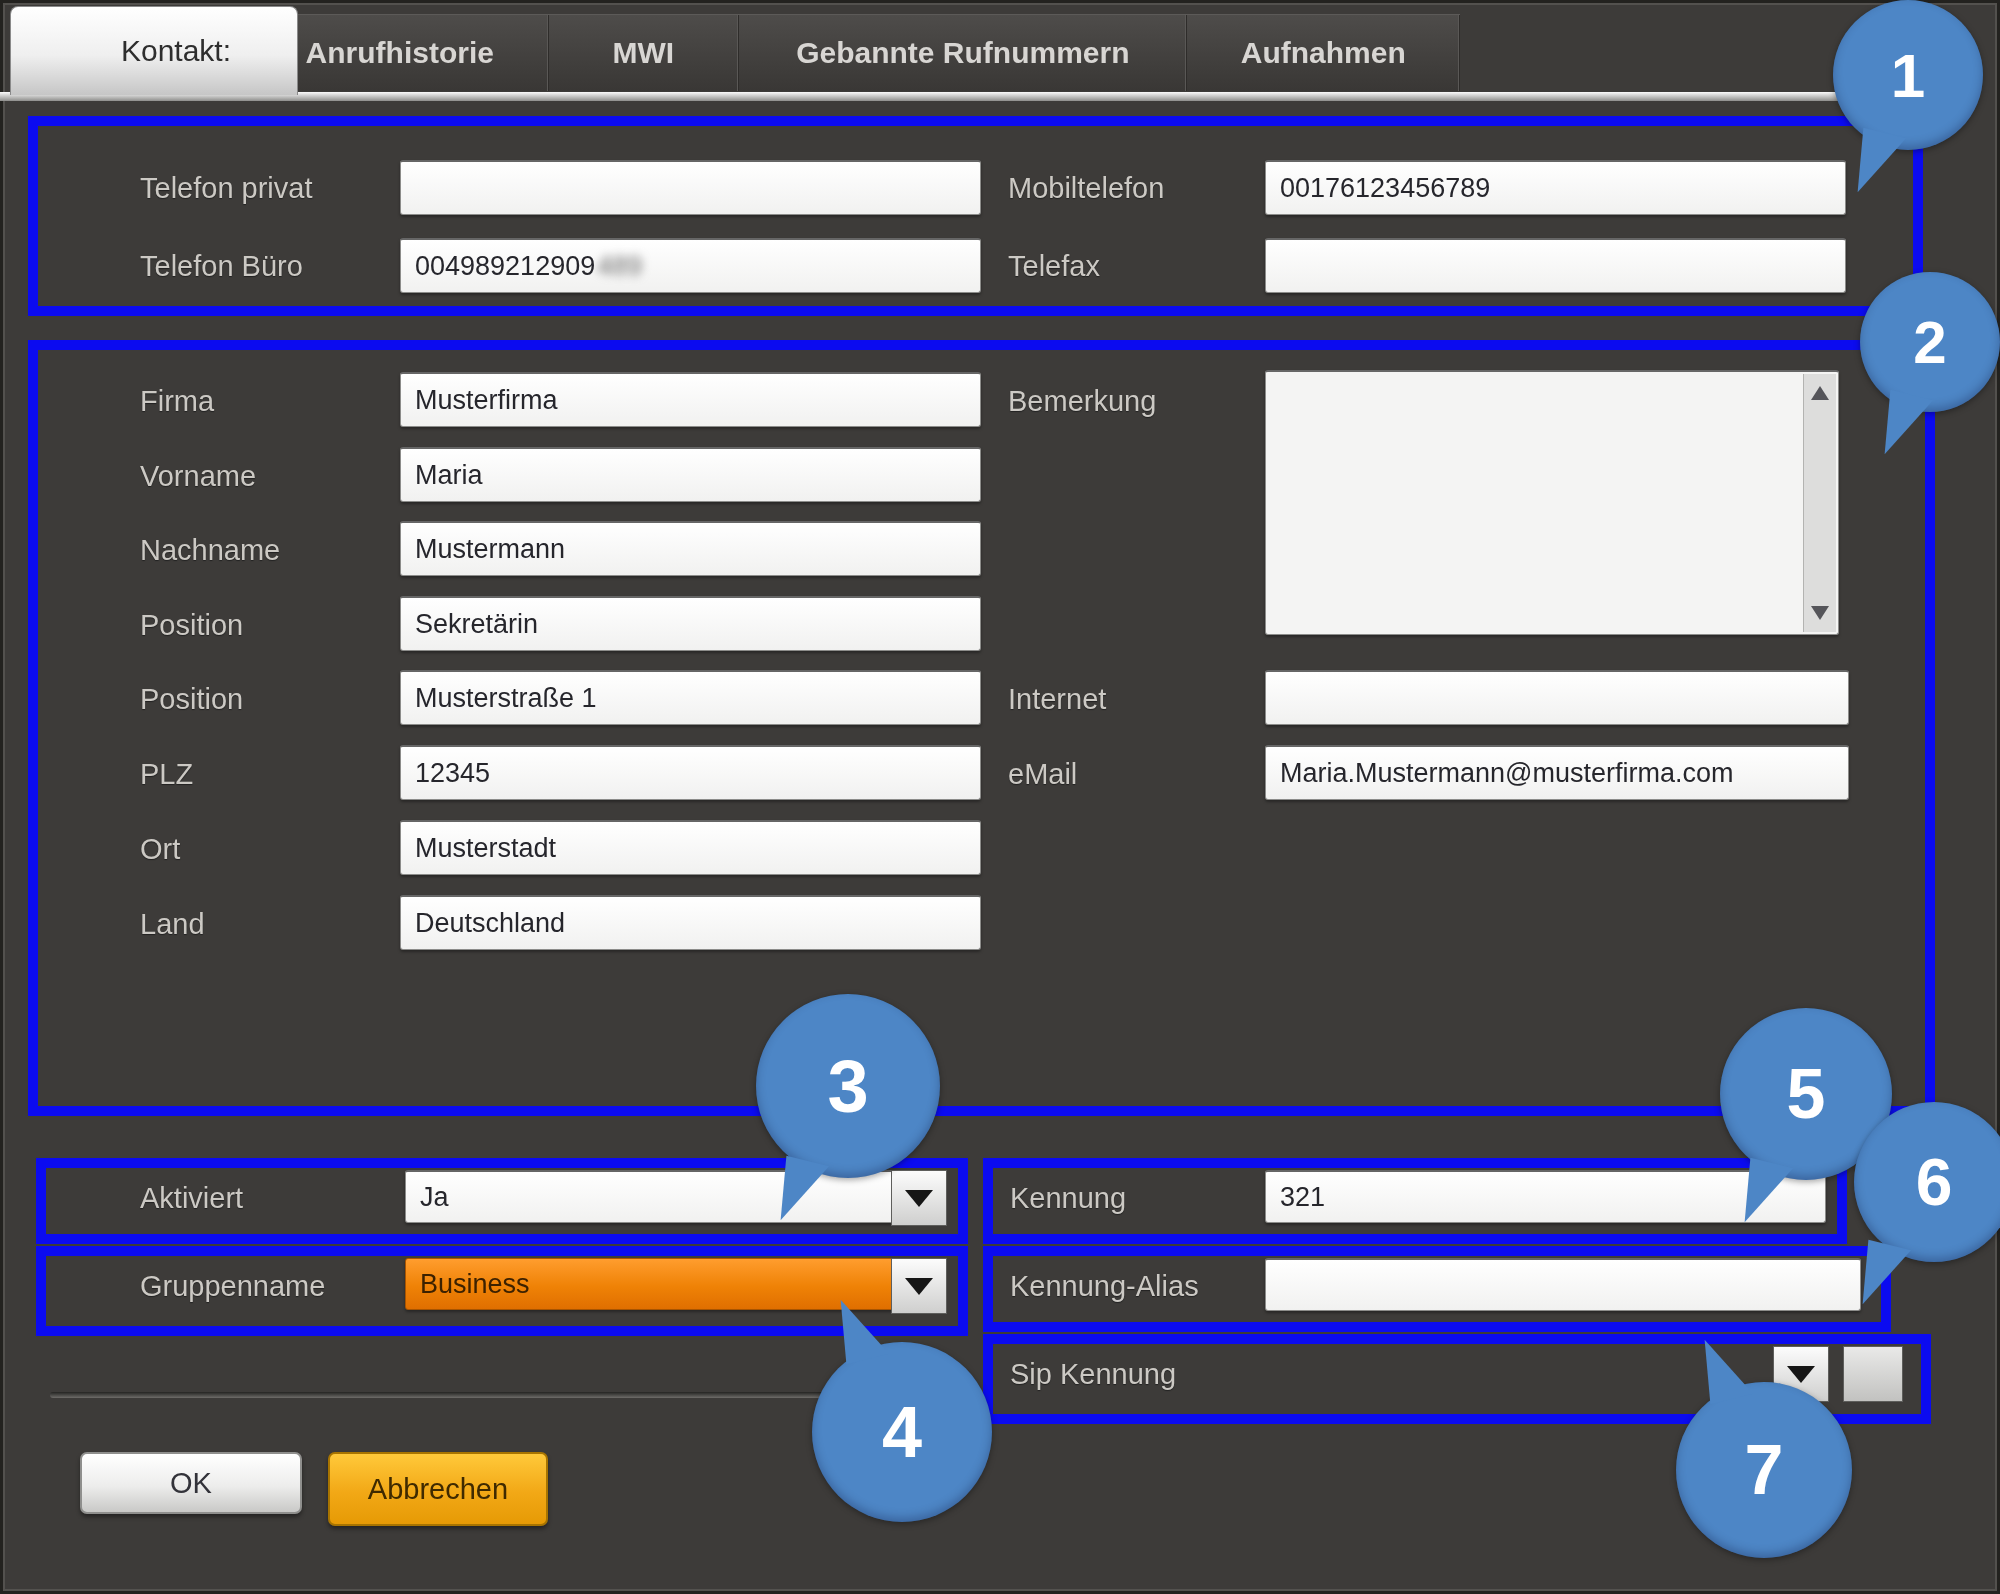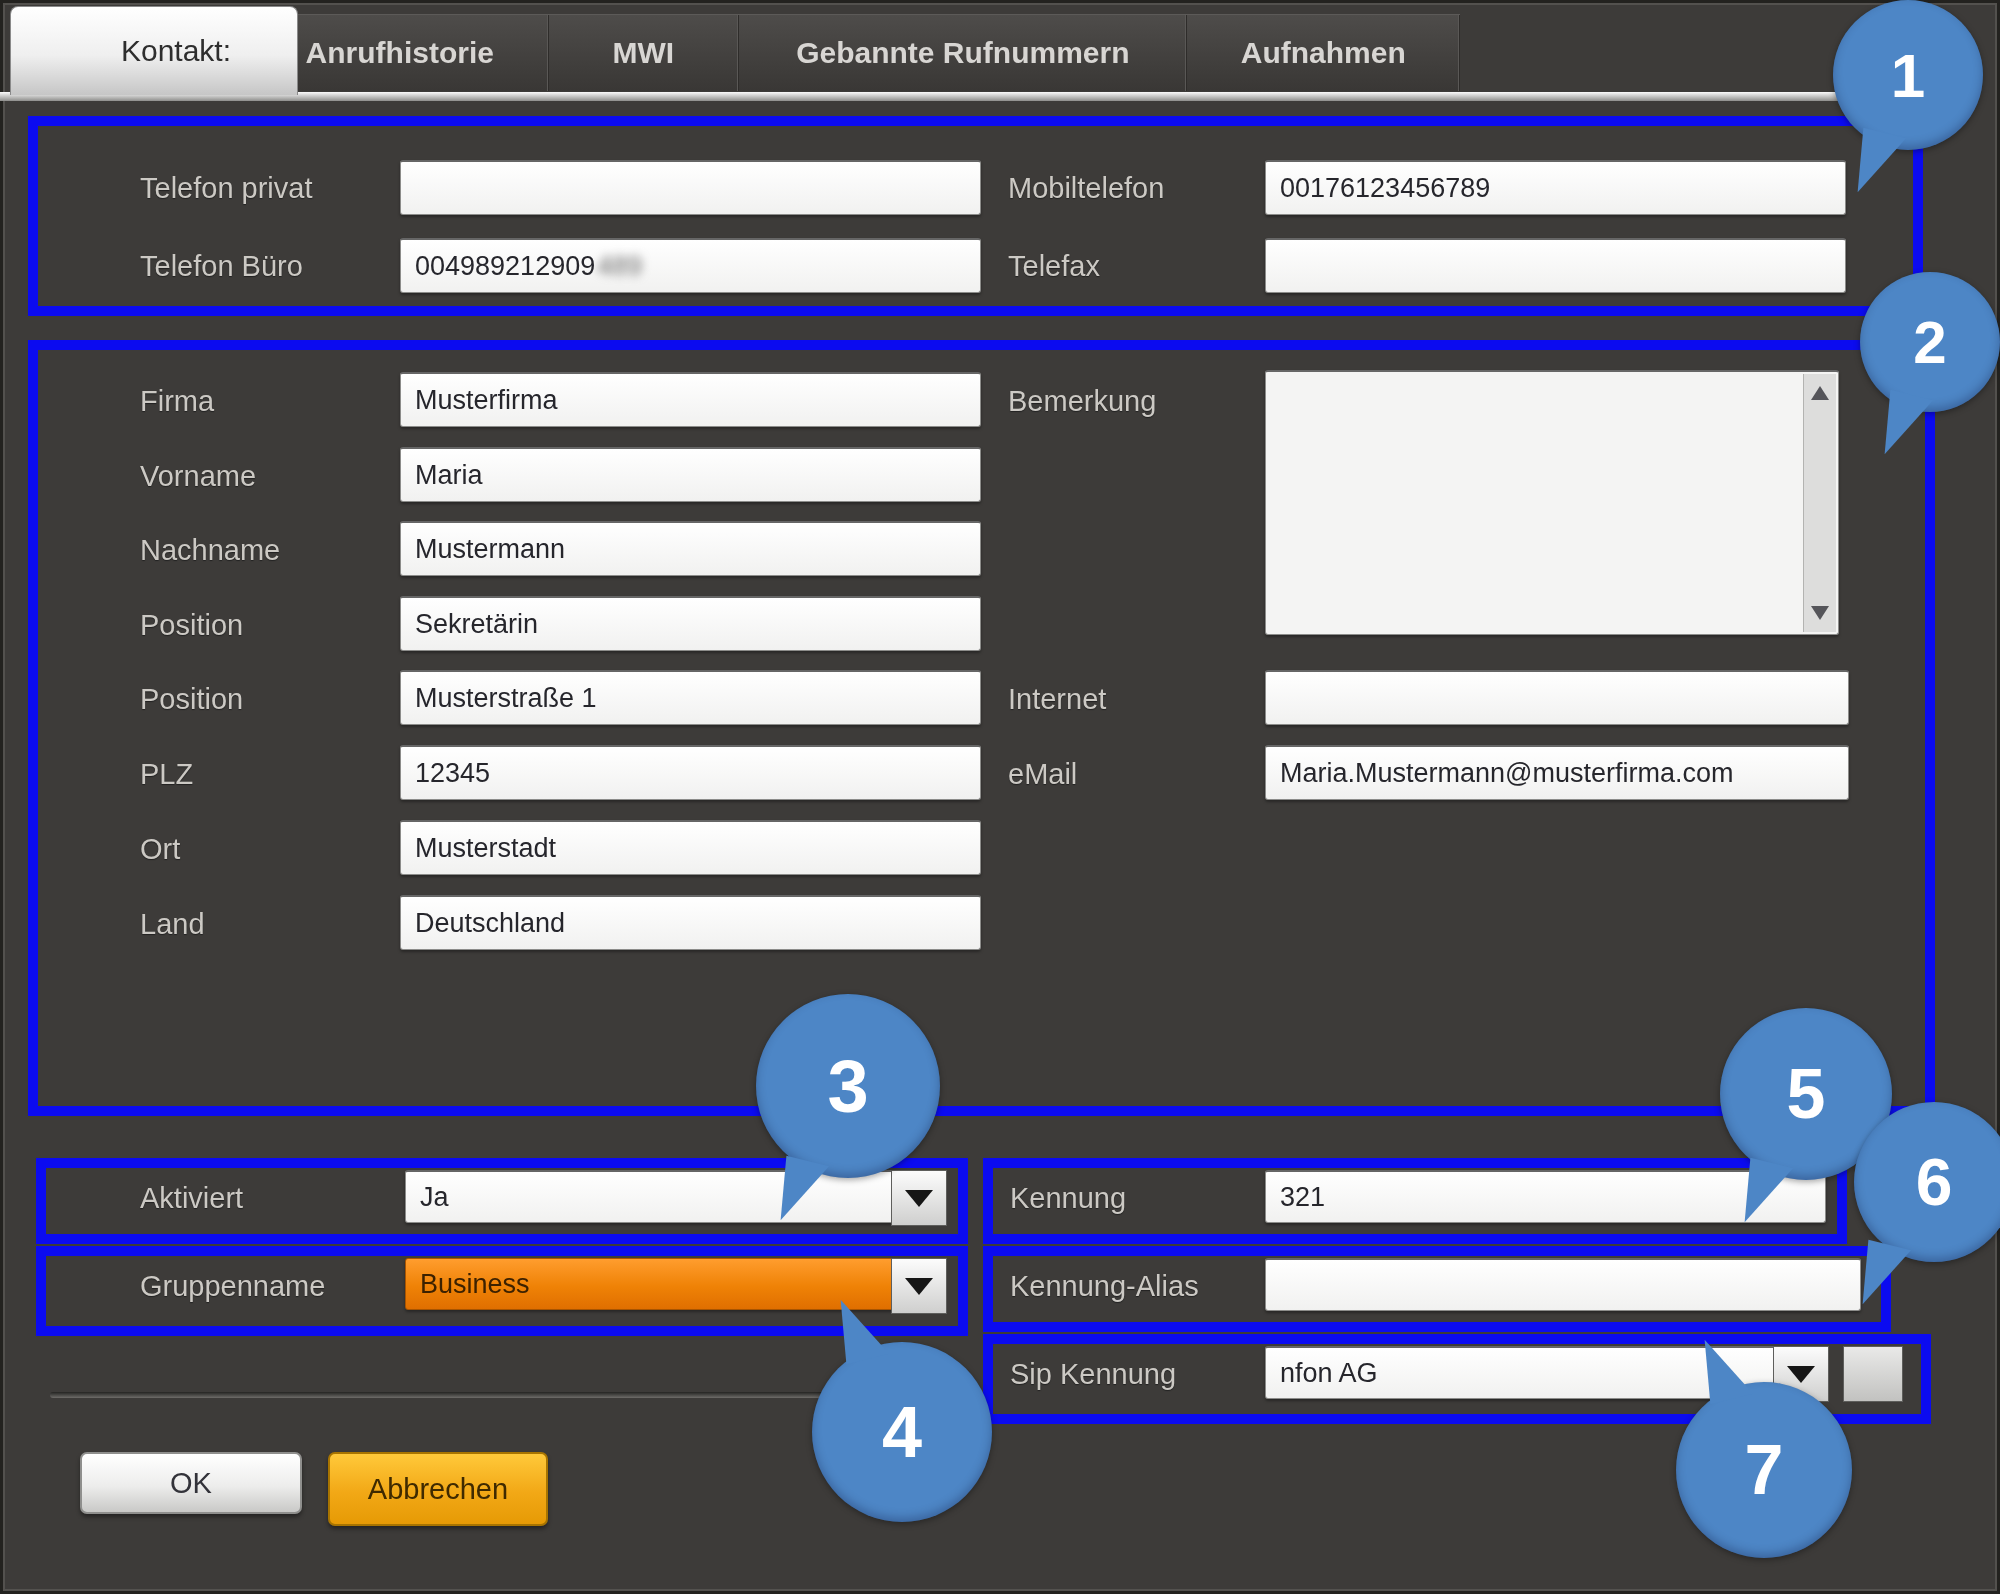--- a/index.html
+++ b/index.html
@@ -193,23 +193,20 @@
   <div class="field" style="left:1265px;top:1170px;width:545px;height:50px;">
       <span>321</span>
     </div>
 
   <div class="lbl" style="left:1010px;top:1270px;">Kennung-Alias</div>
   <div class="field" style="left:1265px;top:1258px;width:580px;height:50px;">
       <span></span>
     </div>
 
   <div class="lbl" style="left:1010px;top:1358px;">Sip Kennung</div>
-  <div class="field" style="left:1265px;top:1346px;width:508px;height:50px;">
-      <span>nfon AG</span>
-    </div>
   <div class="dd-btn" style="left:1773px;top:1346px;width:54px;height:54px;">
       <div class="arr"></div>
     </div>
   <div class="dd-btn" style="left:1843px;top:1346px;width:58px;height:54px;background:linear-gradient(#e9e9e8,#c2c2c0);"></div>
 
   <div class="separator"></div>
   <button class="btn btn-ok" style="left:80px;top:1452px;width:222px;height:62px;">OK</button>
   <button class="btn btn-cancel" style="left:328px;top:1452px;width:220px;height:74px;">Abbrechen</button>
 
   <div class="badge" style="left:1833px;top:0px;width:150px;height:150px;font-size:62px;">

